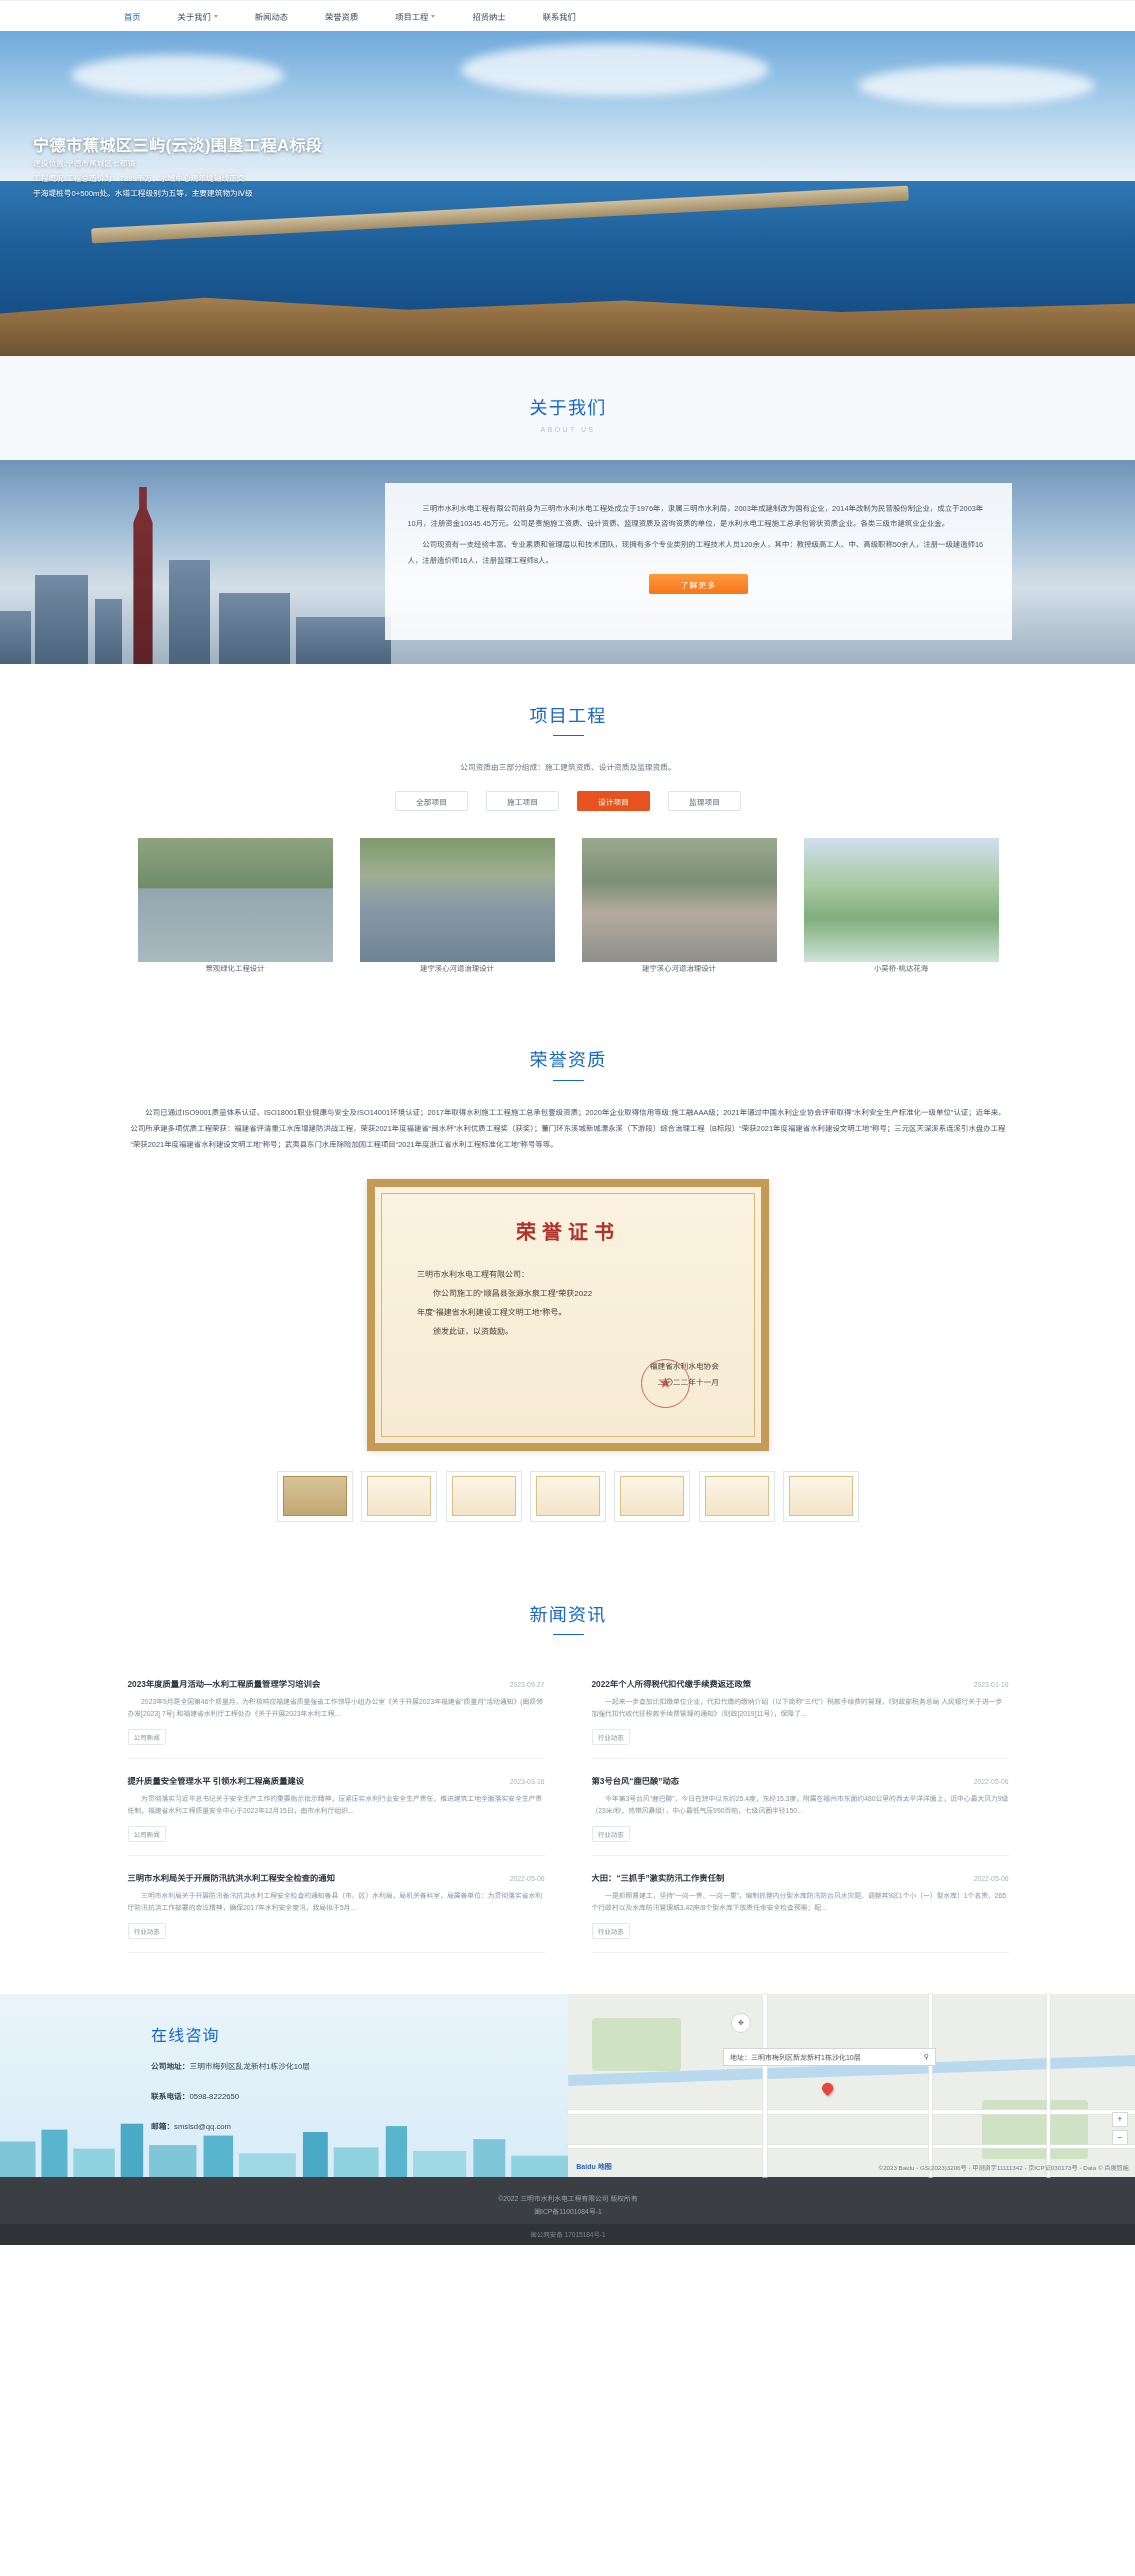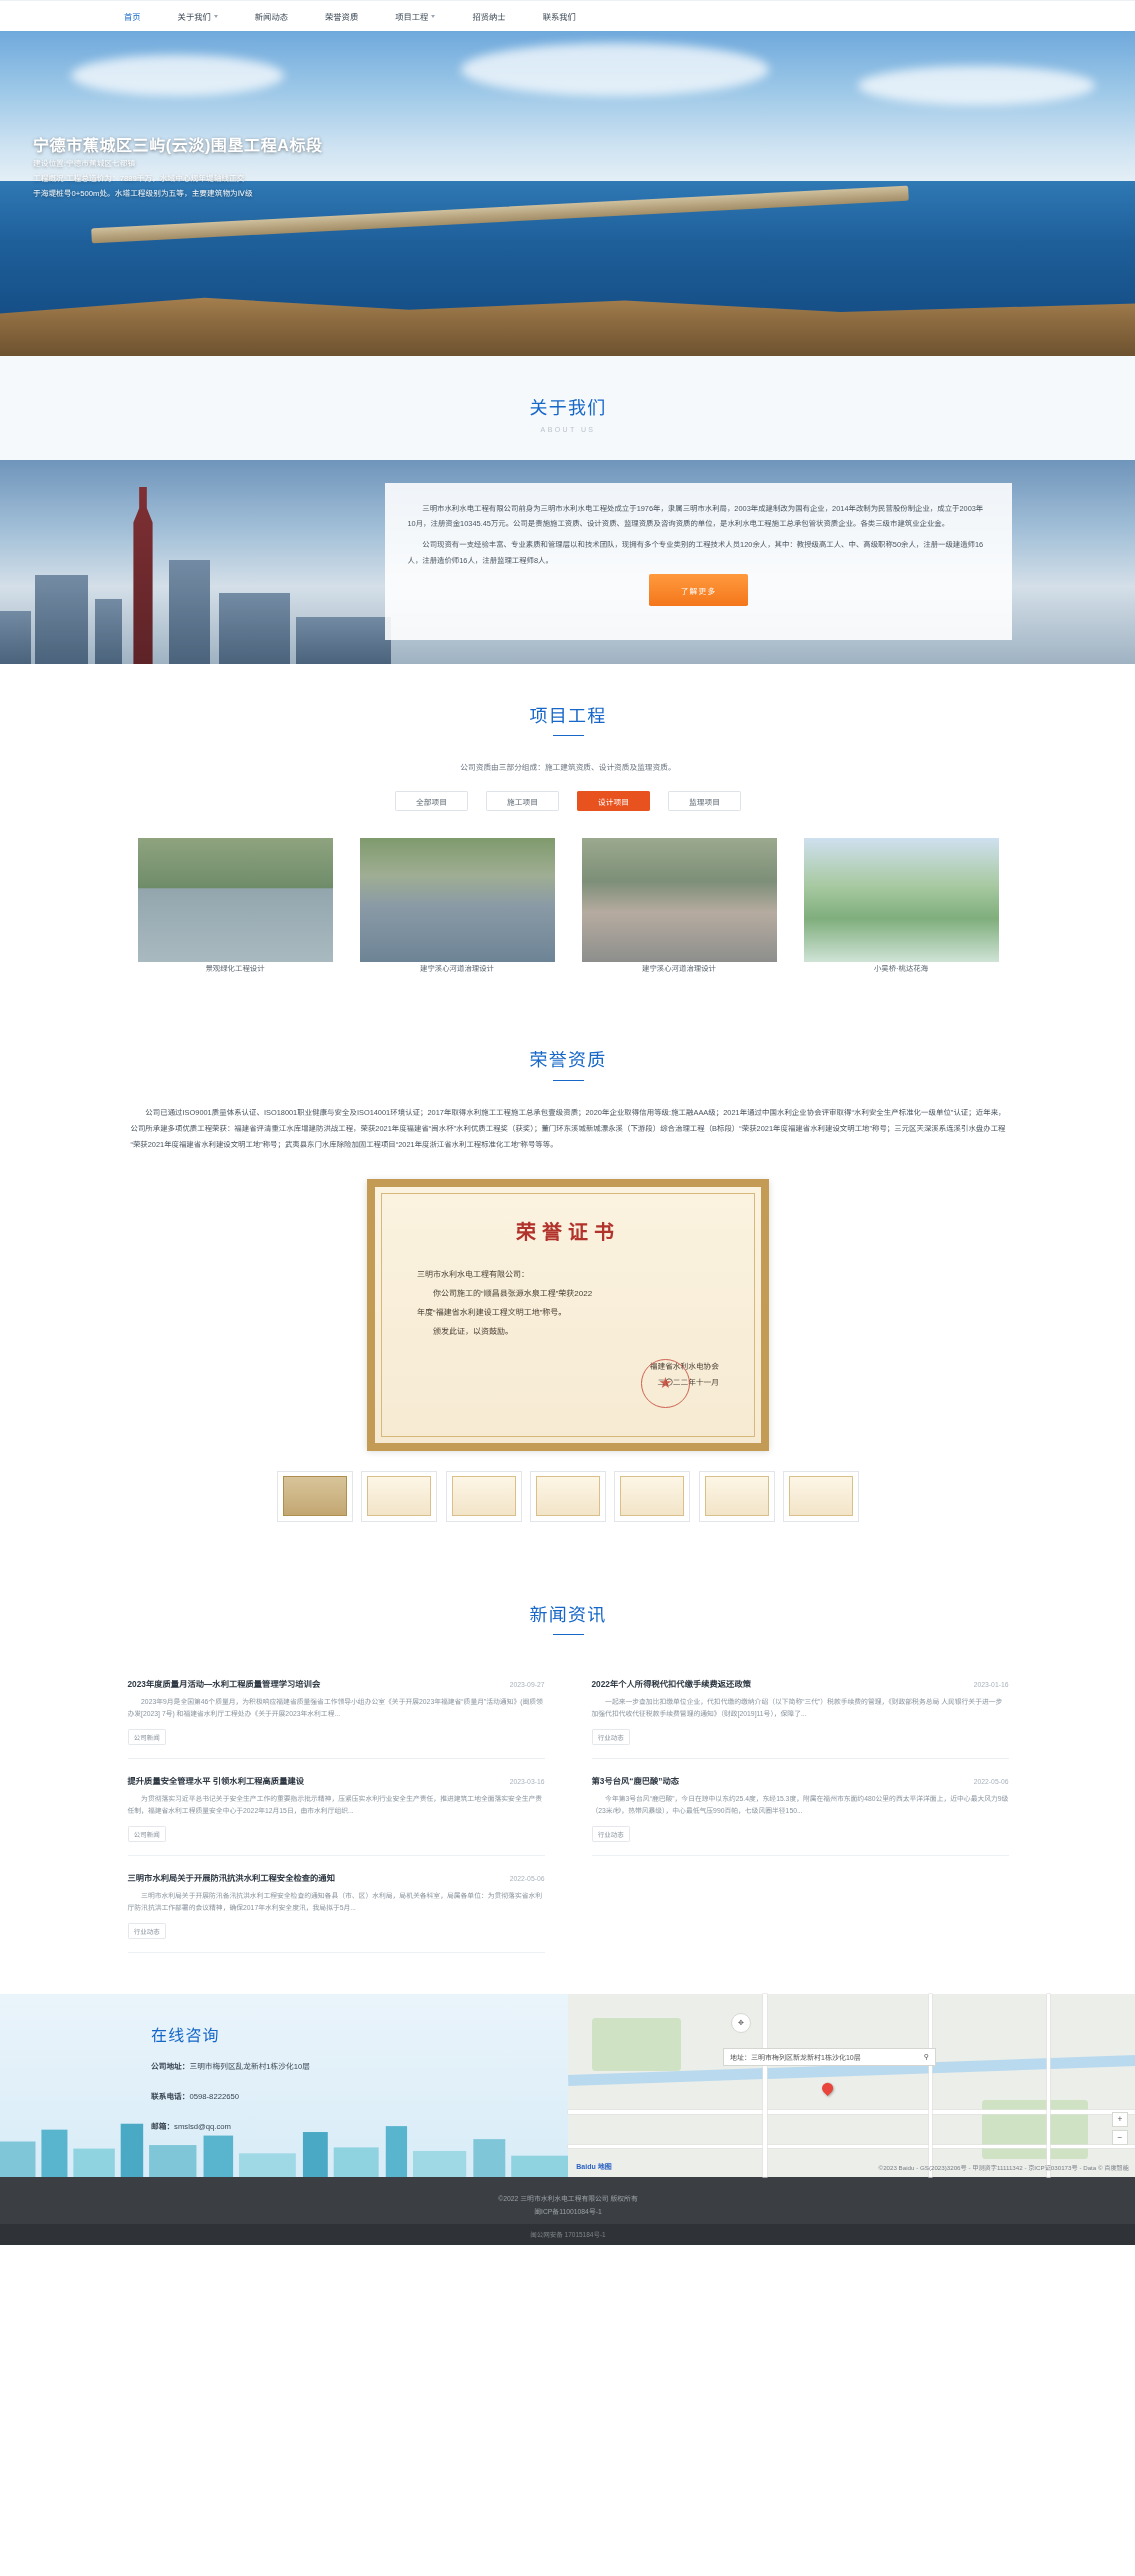--- a/index.html
+++ b/index.html
@@ -133,21 +133,21 @@
   }
   .about-card {
     position: absolute; right: 124px; top: 22.5px; width: 627px; height: 157px;
     background: rgba(255,255,255,.88); padding: 18px 22.5px; overflow: hidden;
   }
   .about-card p {
     font-size: 7.4px; line-height: 15.4px; color: #4a5560; text-indent: 2em;
     margin-bottom: 6px;
   }
   .about-btn {
-    display: block; margin: 6px auto 10px; width: 99px; height: 32px;
+    display: block; margin: 6px auto 10px; width: 99px; height: 20px;
     background: linear-gradient(#ff9a3d, #f4761b); color: #fff; border: none;
     border-radius: 1.8px; font-size: 7.7px; cursor: pointer; letter-spacing: 1.2px;
     font-family: inherit;
   }
 
   
   .projects { background: #fff; padding-bottom: 35px; }
   .proj-note {
     text-align: center; font-size: 7.7px; color: #6a7480; margin-top: 25px;
   }
@@ -484,20 +484,28 @@
 
       <div class="news-item">
         <div class="news-head">
           <span class="news-title">三明市水利局关于开展防汛抗洪水利工程安全检查的通知</span>
           <span class="news-date">2022-05-06</span>
         </div>
         <div class="news-desc">三明市水利局关于开展防汛备汛抗洪水利工程安全检查的通知各县（市、区）水利局，局机关各科室，局属各单位：为贯彻落实省水利厅防汛抗洪工作部署的会议精神，确保2017年水利安全度汛，我局拟于5月...</div>
         <span class="news-tag">行业动态</span>
       </div>
 
+      <div class="news-item">
+        <div class="news-head">
+          <span class="news-title">大田：“三抓手”激实防汛工作责任制</span>
+          <span class="news-date">2022-05-06</span>
+        </div>
+        <div class="news-desc">一是抓照督建工，坚持“一岗一责、一岗一重”，编制抓整内分型水库防汛防台风水灾题、调整其9区1个小（一）型水库）1个名责、265个行政村以及水库防汛管理城3.42座/8个型水库下放责任金安全检查预案；配...</div>
+        <span class="news-tag">行业动态</span>
+      </div>
 
     </div>
   </div>
 
   <div class="consult">
     <div class="consult-left">
       <svg class="skyline" viewBox="0 0 960 120" preserveAspectRatio="none">
         <rect x="0" y="60" width="60" height="60" fill="#7fc6d8"></rect>
         <rect x="70" y="40" width="44" height="80" fill="#59b5cd"></rect>
         <rect x="124" y="72" width="70" height="48" fill="#8fd2e0"></rect>

